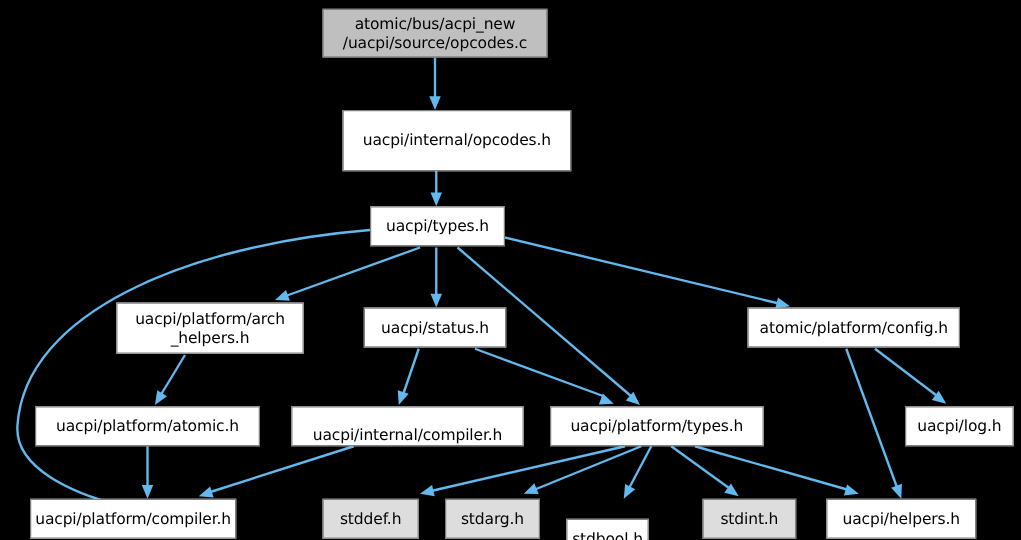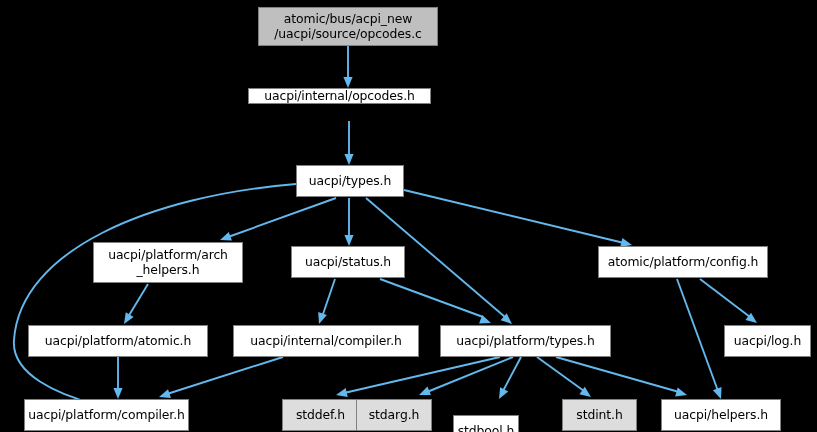--- a/index.html
+++ b/index.html
@@ -88,29 +88,29 @@
       <polygon points="419,395 427.4545565665526,386.59283203076313 430.92254027920217,395.1141634389878" fill="#63b8ed"></polygon>
       <path d="M 521,357 L 503,391" fill="none" stroke="#63b8ed" stroke-width="1.9"></path>
       <polygon points="499,399 500.0813405094129,387.12604940625477 508.2121893398059,391.4306164341099" fill="#63b8ed"></polygon>
       <path d="M 537,357 L 584,391" fill="none" stroke="#63b8ed" stroke-width="1.9"></path>
       <polygon points="591,397 579.3913804632812,394.2797146378167 584.7836824993453,386.82565005855145" fill="#63b8ed"></polygon>
       <path d="M 556,357 L 679,392" fill="none" stroke="#63b8ed" stroke-width="1.9"></path>
       <polygon points="687,395 675.1610311340792,396.41379496100296 677.678962425246,387.5650649949025" fill="#63b8ed"></polygon>
     </svg>
 <div class="node gray" style="left: 258px; top: 7px; width: 180px; height: 39px;"><span>atomic/bus/acpi_new
 /uacpi/source/opcodes.c</span></div>
-    <div class="node white" style="left: 248px; top: 88px; width: 183px; height: 16px;"><span>uacpi/internal/opcodes.h</span></div>
+    <div class="node white" style="left: 274px; top: 88px; width: 183px; height: 49px;"><span>uacpi/internal/opcodes.h</span></div>
     <div class="node white" style="left: 296px; top: 165px; width: 108px; height: 32px;"><span>uacpi/types.h</span></div>
     <div class="node white" style="left: 93px; top: 242px; width: 150px; height: 41px;"><span>uacpi/platform/arch
 _helpers.h</span></div>
     <div class="node white" style="left: 291px; top: 246px; width: 114px; height: 32px;"><span>uacpi/status.h</span></div>
     <div class="node white" style="left: 598px; top: 246px; width: 170px; height: 32px;"><span>atomic/platform/config.h</span></div>
     <div class="node white" style="left: 28px; top: 325px; width: 180px; height: 32px;"><span>uacpi/platform/atomic.h</span></div>
-    <div class="node white" style="left: 233px; top: 325px; width: 186px; height: 32px;"><span>uacpi/internal/compiler.h</span></div>
+    <div class="node white" style="left: 233px; top: 325px; width: 186px; height: 32px; align-items: flex-end;"><span>uacpi/internal/compiler.h</span></div>
     <div class="node white" style="left: 440px; top: 325px; width: 171px; height: 32px;"><span>uacpi/platform/types.h</span></div>
     <div class="node white" style="left: 724px; top: 325px; width: 87px; height: 32px;"><span>uacpi/log.h</span></div>
     <div class="node white" style="left: 24px; top: 399px; width: 165px; height: 32px;"><span>uacpi/platform/compiler.h</span></div>
-    <div class="node lightgray" style="left: 258px; top: 399px; width: 77px; height: 32px; margin-left: 24px;"><span>stddef.h</span></div>
+    <div class="node lightgray" style="left: 258px; top: 399px; width: 77px; height: 32px;"><span>stddef.h</span></div>
     <div class="node lightgray" style="left: 356px; top: 399px; width: 76px; height: 32px;"><span>stdarg.h</span></div>
     <div class="node white" style="left: 453px; top: 398px; width: 66px; height: 32px; margin-top: 17px;"><span>stdbool.h</span></div>
     <div class="node lightgray" style="left: 562px; top: 399px; width: 75px; height: 32px;"><span>stdint.h</span></div>
     <div class="node white" style="left: 661px; top: 399px; width: 120px; height: 32px;"><span>uacpi/helpers.h</span></div>
   </div>
 
 </body></html>

